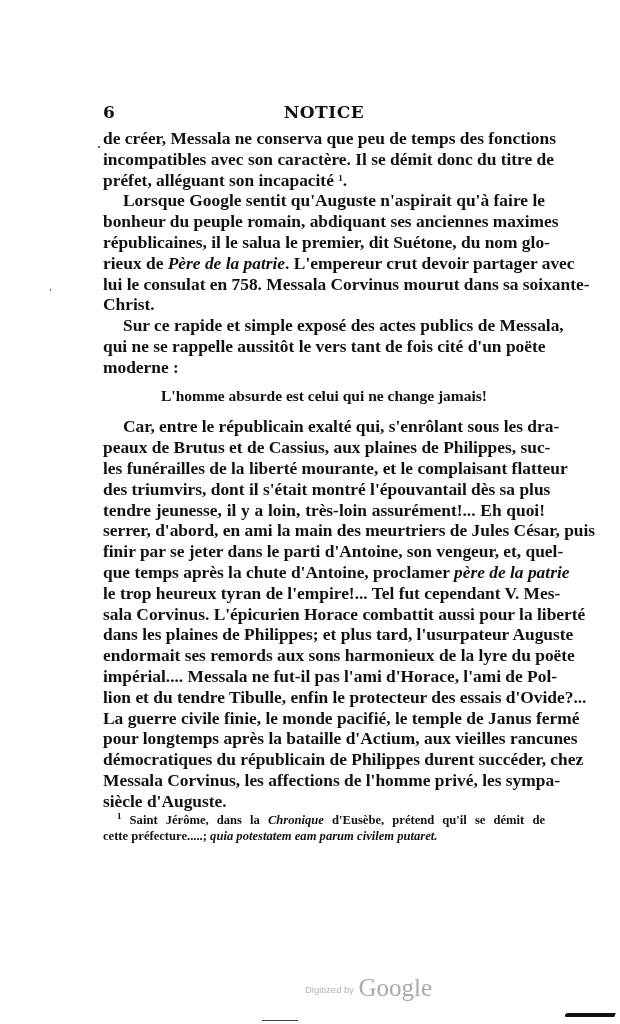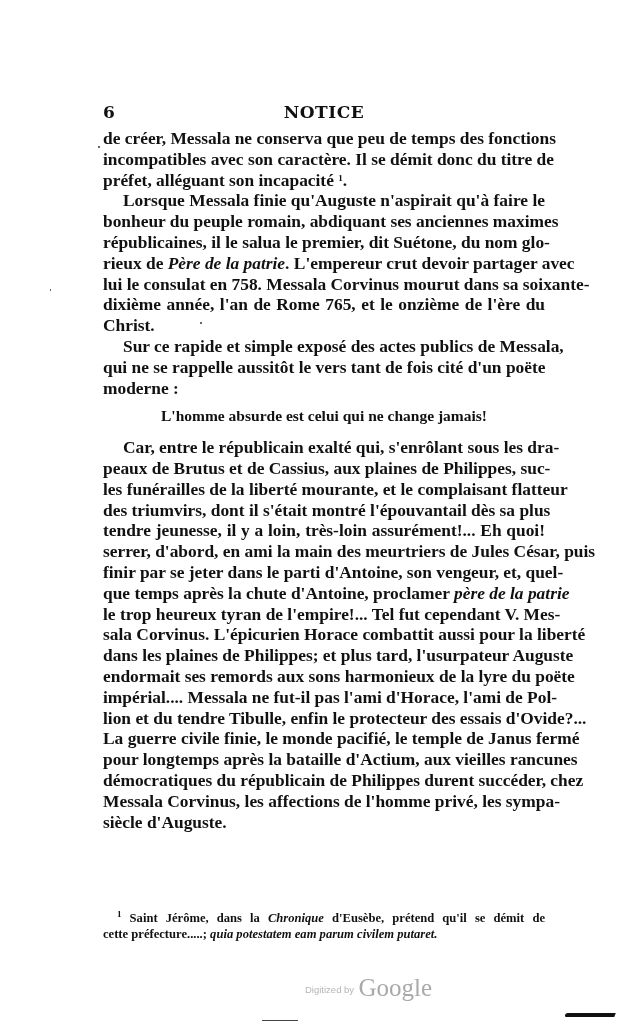--- a/index.html
+++ b/index.html
@@ -22,21 +22,21 @@
   }
   .line { display: block; white-space: nowrap; text-align: justify; text-align-last: justify; height: 20.8px; }
   .line.last { text-align-last: left; }
   .line.indent { padding-left: 20px; }
   .quote {
     display: block; text-align: right; text-align-last: center;
     font-size: 15.5px; height: 20.8px; margin-top: 8px; margin-bottom: 10px;
   }
   i { font-style: italic; }
   .footnote {
-    position: absolute; left: 103px; top: 910px; width: 442px;
+    position: absolute; left: 103px; top: 812px; width: 442px;
     font-family: "Liberation Serif", "DejaVu Serif", serif;
     font-weight: bold; font-size: 12.6px; line-height: 16px;
   }
   .fn-line { display: block; white-space: nowrap; text-align: justify; text-align-last: justify; }
   .fn-line.indent { padding-left: 14px; }
   .fn-line.last { text-align-last: left; }
   sup { font-size: 9px; vertical-align: 5px; line-height: 0; }
   .watermark {
     position: absolute; left: 305px; top: 974px; color: #b5b5b5;
     font-family: "Liberation Sans", "DejaVu Sans", sans-serif;
@@ -56,26 +56,25 @@
     <span class="page-number">6</span>
     <span class="running-title">NOTICE</span>
   </div>
 
   <div class="body">
 
     <span class="line">de créer, Messala ne conserva que peu de temps des fonctions</span>
     <span class="line">incompatibles avec son caractère. Il se démit donc du titre de</span>
     <span class="line last"><span>préfet, alléguant son incapacité</span> <sup>1</sup>.</span>
 
-    <span class="line indent">Lorsque Messala finie qu'Auguste n'aspirait qu'à faire le</span>
+    <span class="line indent">Lorsque Google sentit qu'Auguste n'aspirait qu'à faire le</span>
     <span class="line">bonheur du peuple romain, abdiquant ses anciennes maximes</span>
     <span class="line">républicaines, il le salua le premier, dit Suétone, du nom glo-</span>
     <span class="line"><span>rieux de </span><i>Père de la patrie</i><span>. L'empereur crut devoir partager avec</span></span>
     <span class="line">lui le consulat en 758. Messala Corvinus mourut dans sa soixante-</span>
-    <span class="line">dixième année, l'an de Rome 765, et le onzième de l'ère du</span>
     <span class="line last">Christ.</span>
 
     <span class="line indent">Sur ce rapide et simple exposé des actes publics de Messala,</span>
     <span class="line">qui ne se rappelle aussitôt le vers tant de fois cité d'un poëte</span>
     <span class="line last">moderne :</span>
 
     <span class="quote">L'homme absurde est celui qui ne change jamais!</span>
 
     <span class="line indent">Car, entre le républicain exalté qui, s'enrôlant sous les dra-</span>
     <span class="line">peaux de Brutus et de Cassius, aux plaines de Philippes, suc-</span>

